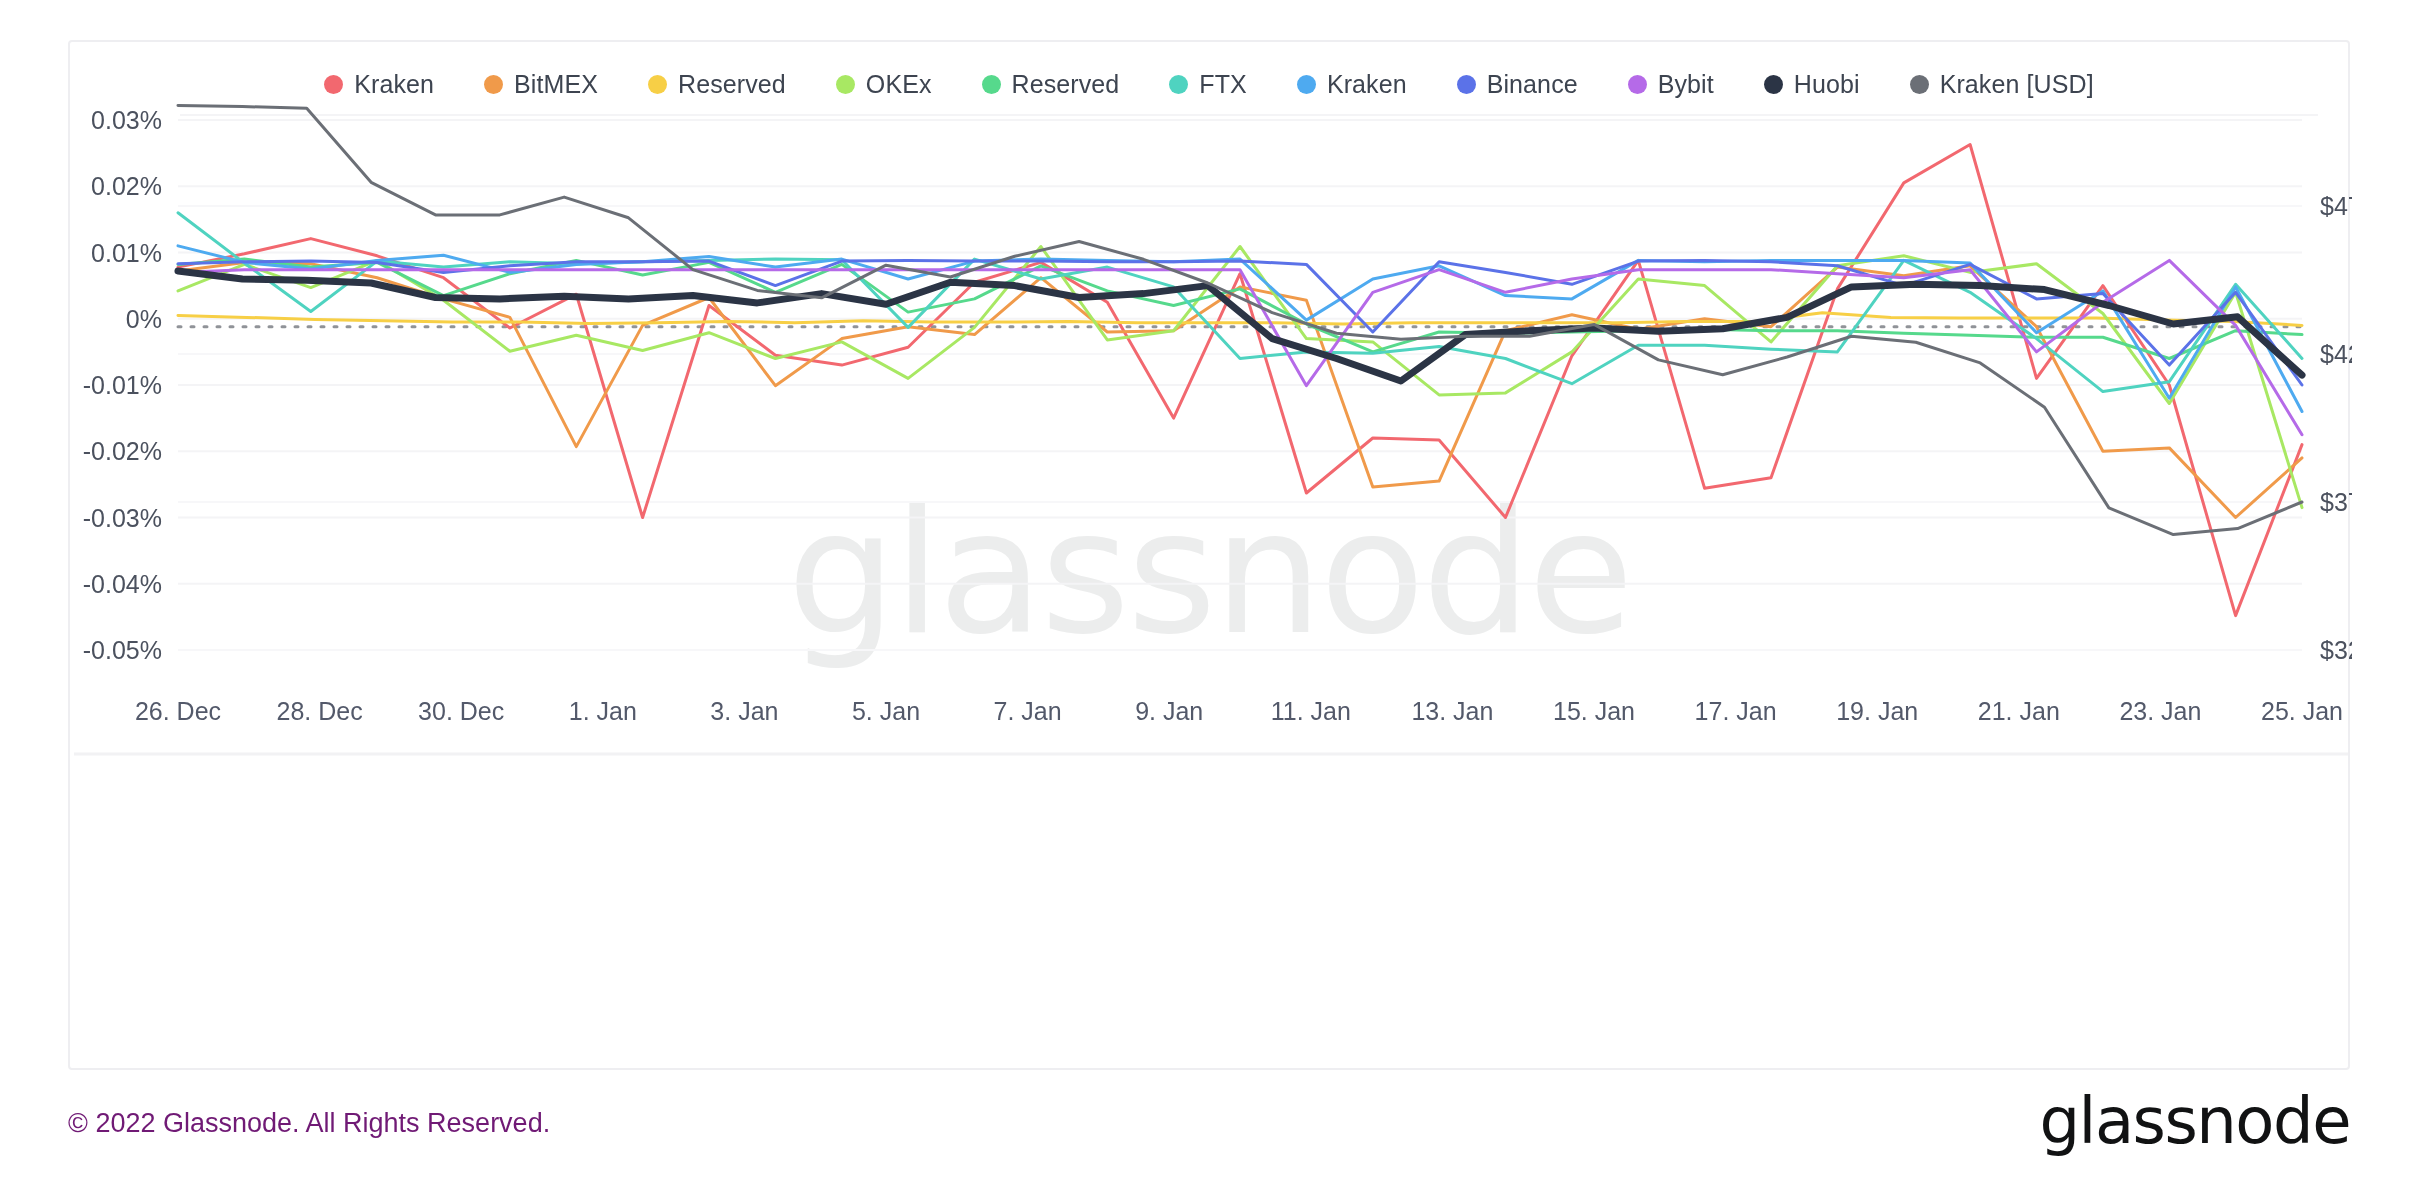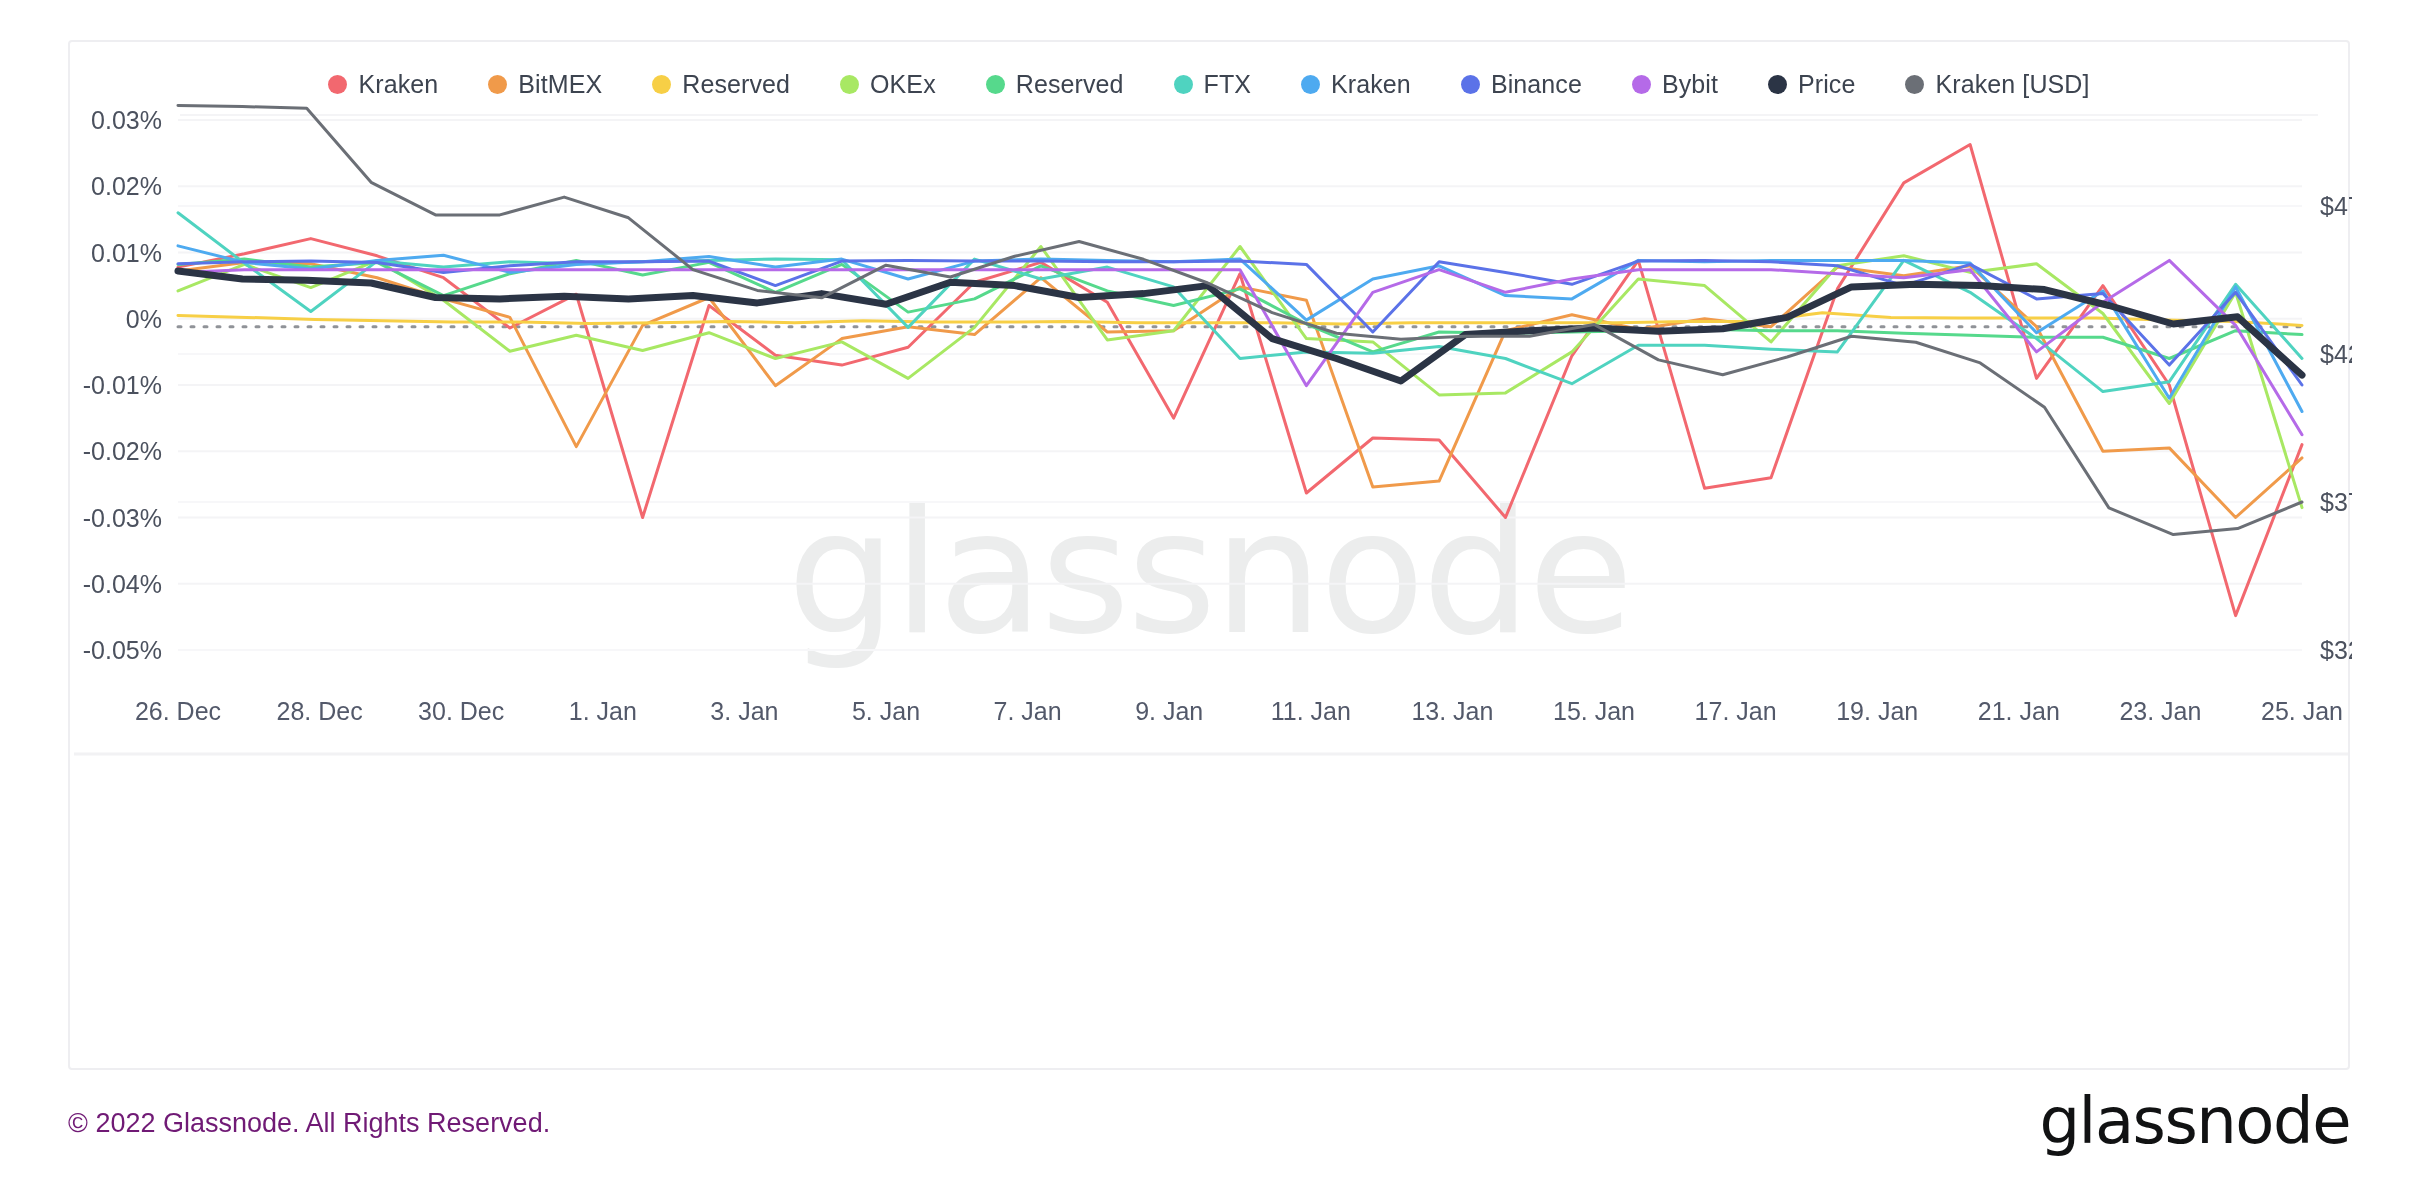--- a/index.html
+++ b/index.html
@@ -184,21 +184,21 @@
         <div class="legend-item">
           <span class="legend-dot" style="background: rgb(91, 114, 232);"></span>
           <span class="legend-label">Binance</span>
         </div>
         <div class="legend-item">
           <span class="legend-dot" style="background: rgb(181, 106, 232);"></span>
           <span class="legend-label">Bybit</span>
         </div>
         <div class="legend-item">
           <span class="legend-dot" style="background: rgb(43, 52, 69);"></span>
-          <span class="legend-label">Price</span>
+          <span class="legend-label">Huobi</span>
         </div>
         <div class="legend-item">
           <span class="legend-dot" style="background: rgb(107, 111, 118);"></span>
           <span class="legend-label">Kraken [USD]</span>
         </div>
       </div>
     <div class="legend-rule"></div>
 
     <div class="plot-wrap">
       <div class="watermark-center">glassnode</div>

